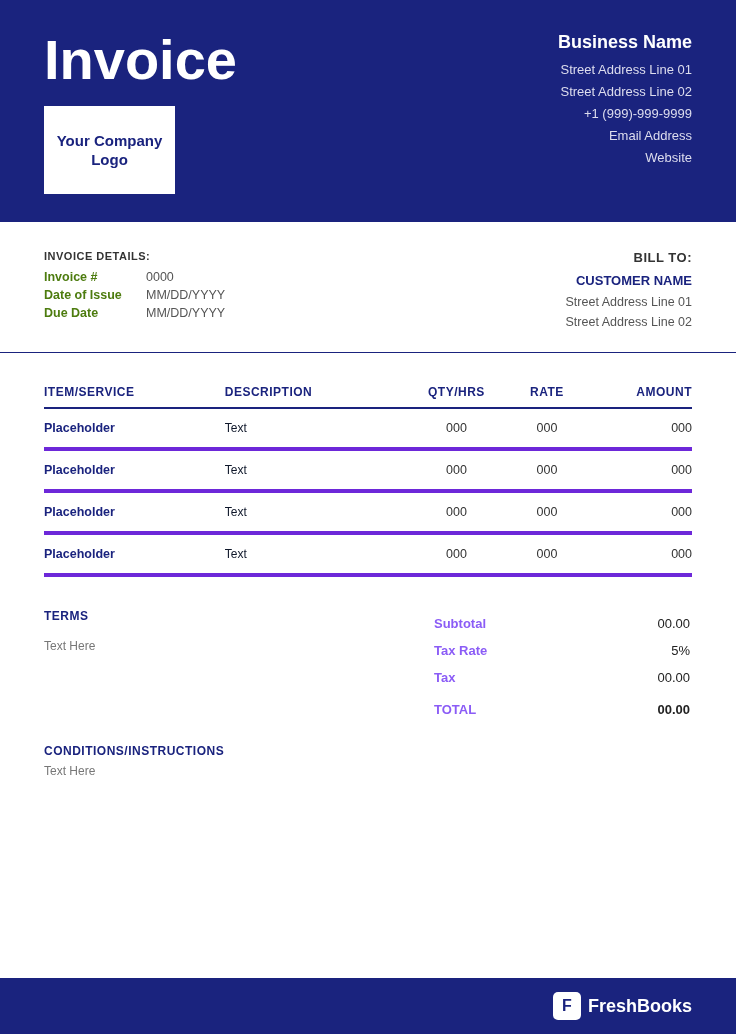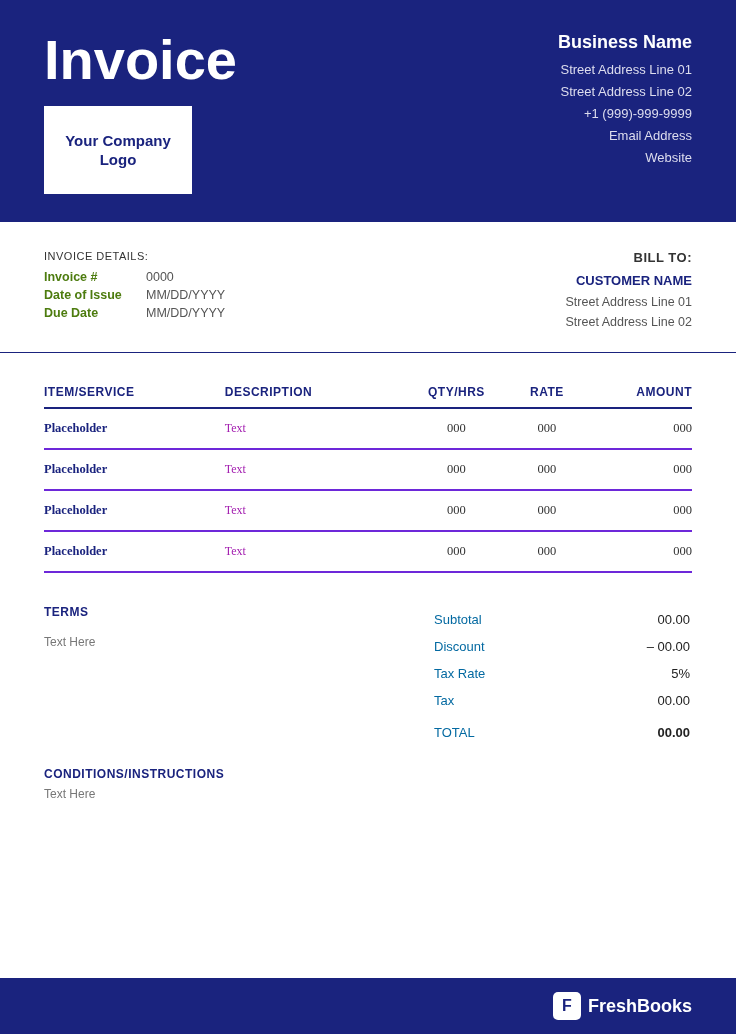--- a/index.html
+++ b/index.html
@@ -24,21 +24,21 @@
     .invoice-title {
       font-size: 56px;
       font-weight: 900;
       color: #fff;
       line-height: 1;
       margin-bottom: 18px;
     }
     .logo-box {
       border: 2px solid #fff;
       background: #fff;
-      width: 148px;
+      width: 131px;
       height: 88px;
       display: flex;
       align-items: center;
       justify-content: center;
       color: #1a237e;
       font-size: 15px;
       font-weight: bold;
       text-align: center;
       line-height: 1.3;
     }
@@ -60,21 +60,21 @@
     
     .details-section {
       display: flex;
       justify-content: space-between;
       padding: 28px 44px 20px 44px;
       border-bottom: 1.5px solid #1a237e;
     }
     .invoice-details-left {}
     .section-label {
       font-size: 11px;
-      font-weight: 400;
+      font-weight: 700;
       letter-spacing: 0.5px;
       color: #333;
       margin-bottom: 8px;
       text-transform: uppercase;
     }
     .detail-row {
       display: flex;
       gap: 12px;
       font-size: 12.5px;
       margin-bottom: 4px;
@@ -131,41 +131,40 @@
       padding: 8px 0 8px 0;
       text-transform: uppercase;
     }
     .items-table thead th.align-center {
       text-align: center;
     }
     .items-table thead th.align-right {
       text-align: right;
     }
     .items-table tbody tr {
-      border-bottom: 2px solid #6d28d9;
-      font-family: Liberation Serif, serif;
+      border-bottom: 4px solid #6d28d9;
     }
     .items-table tbody td {
       font-size: 12.5px;
       padding: 12px 0;
       vertical-align: middle;
       color: #333;
     }
     .items-table tbody td.item-name {
       font-weight: 700;
       color: #1a237e;
     }
     .items-table tbody td.align-center {
       text-align: center;
     }
     .items-table tbody td.align-right {
       text-align: right;
     }
     .items-table tbody td.description {
-      color: #a21caf;
+      color: #0f172a;
       font-size: 12px;
     }
 
     
     .footer-section {
       display: flex;
       justify-content: space-between;
       padding: 24px 44px 20px 44px;
       margin-top: 8px;
     }
@@ -189,22 +188,22 @@
     }
     .totals-table {
       width: 100%;
     }
     .totals-table tr td {
       font-size: 13px;
       padding: 5px 0;
       color: #222;
     }
     .totals-table tr td:first-child {
-      font-weight: 400;
-      color: #0369a1;
+      font-weight: 700;
+      color: #8b5cf6;
     }
     .totals-table tr td:last-child {
       text-align: right;
     }
     .totals-divider {
       border-bottom: 1.5px solid #1a237e;
     }
     .total-row td {
       font-weight: 900;
       font-size: 14px;
@@ -360,24 +359,20 @@
     <div class="terms-text">Text Here</div>
   </div>
   <div class="totals-right">
     <table class="totals-table">
       <tbody>
           <tr>
         <td>Subtotal</td>
         <td>00.00</td>
       </tr>
       <tr>
-        <td>Discount</td>
-        <td>– 00.00</td>
-      </tr>
-      <tr>
         <td>Tax Rate</td>
         <td>5%</td>
       </tr>
       <tr class="totals-divider">
         <td>Tax</td>
         <td>00.00</td>
       </tr>
       <tr class="total-row">
         <td>TOTAL</td>
         <td>00.00</td>

